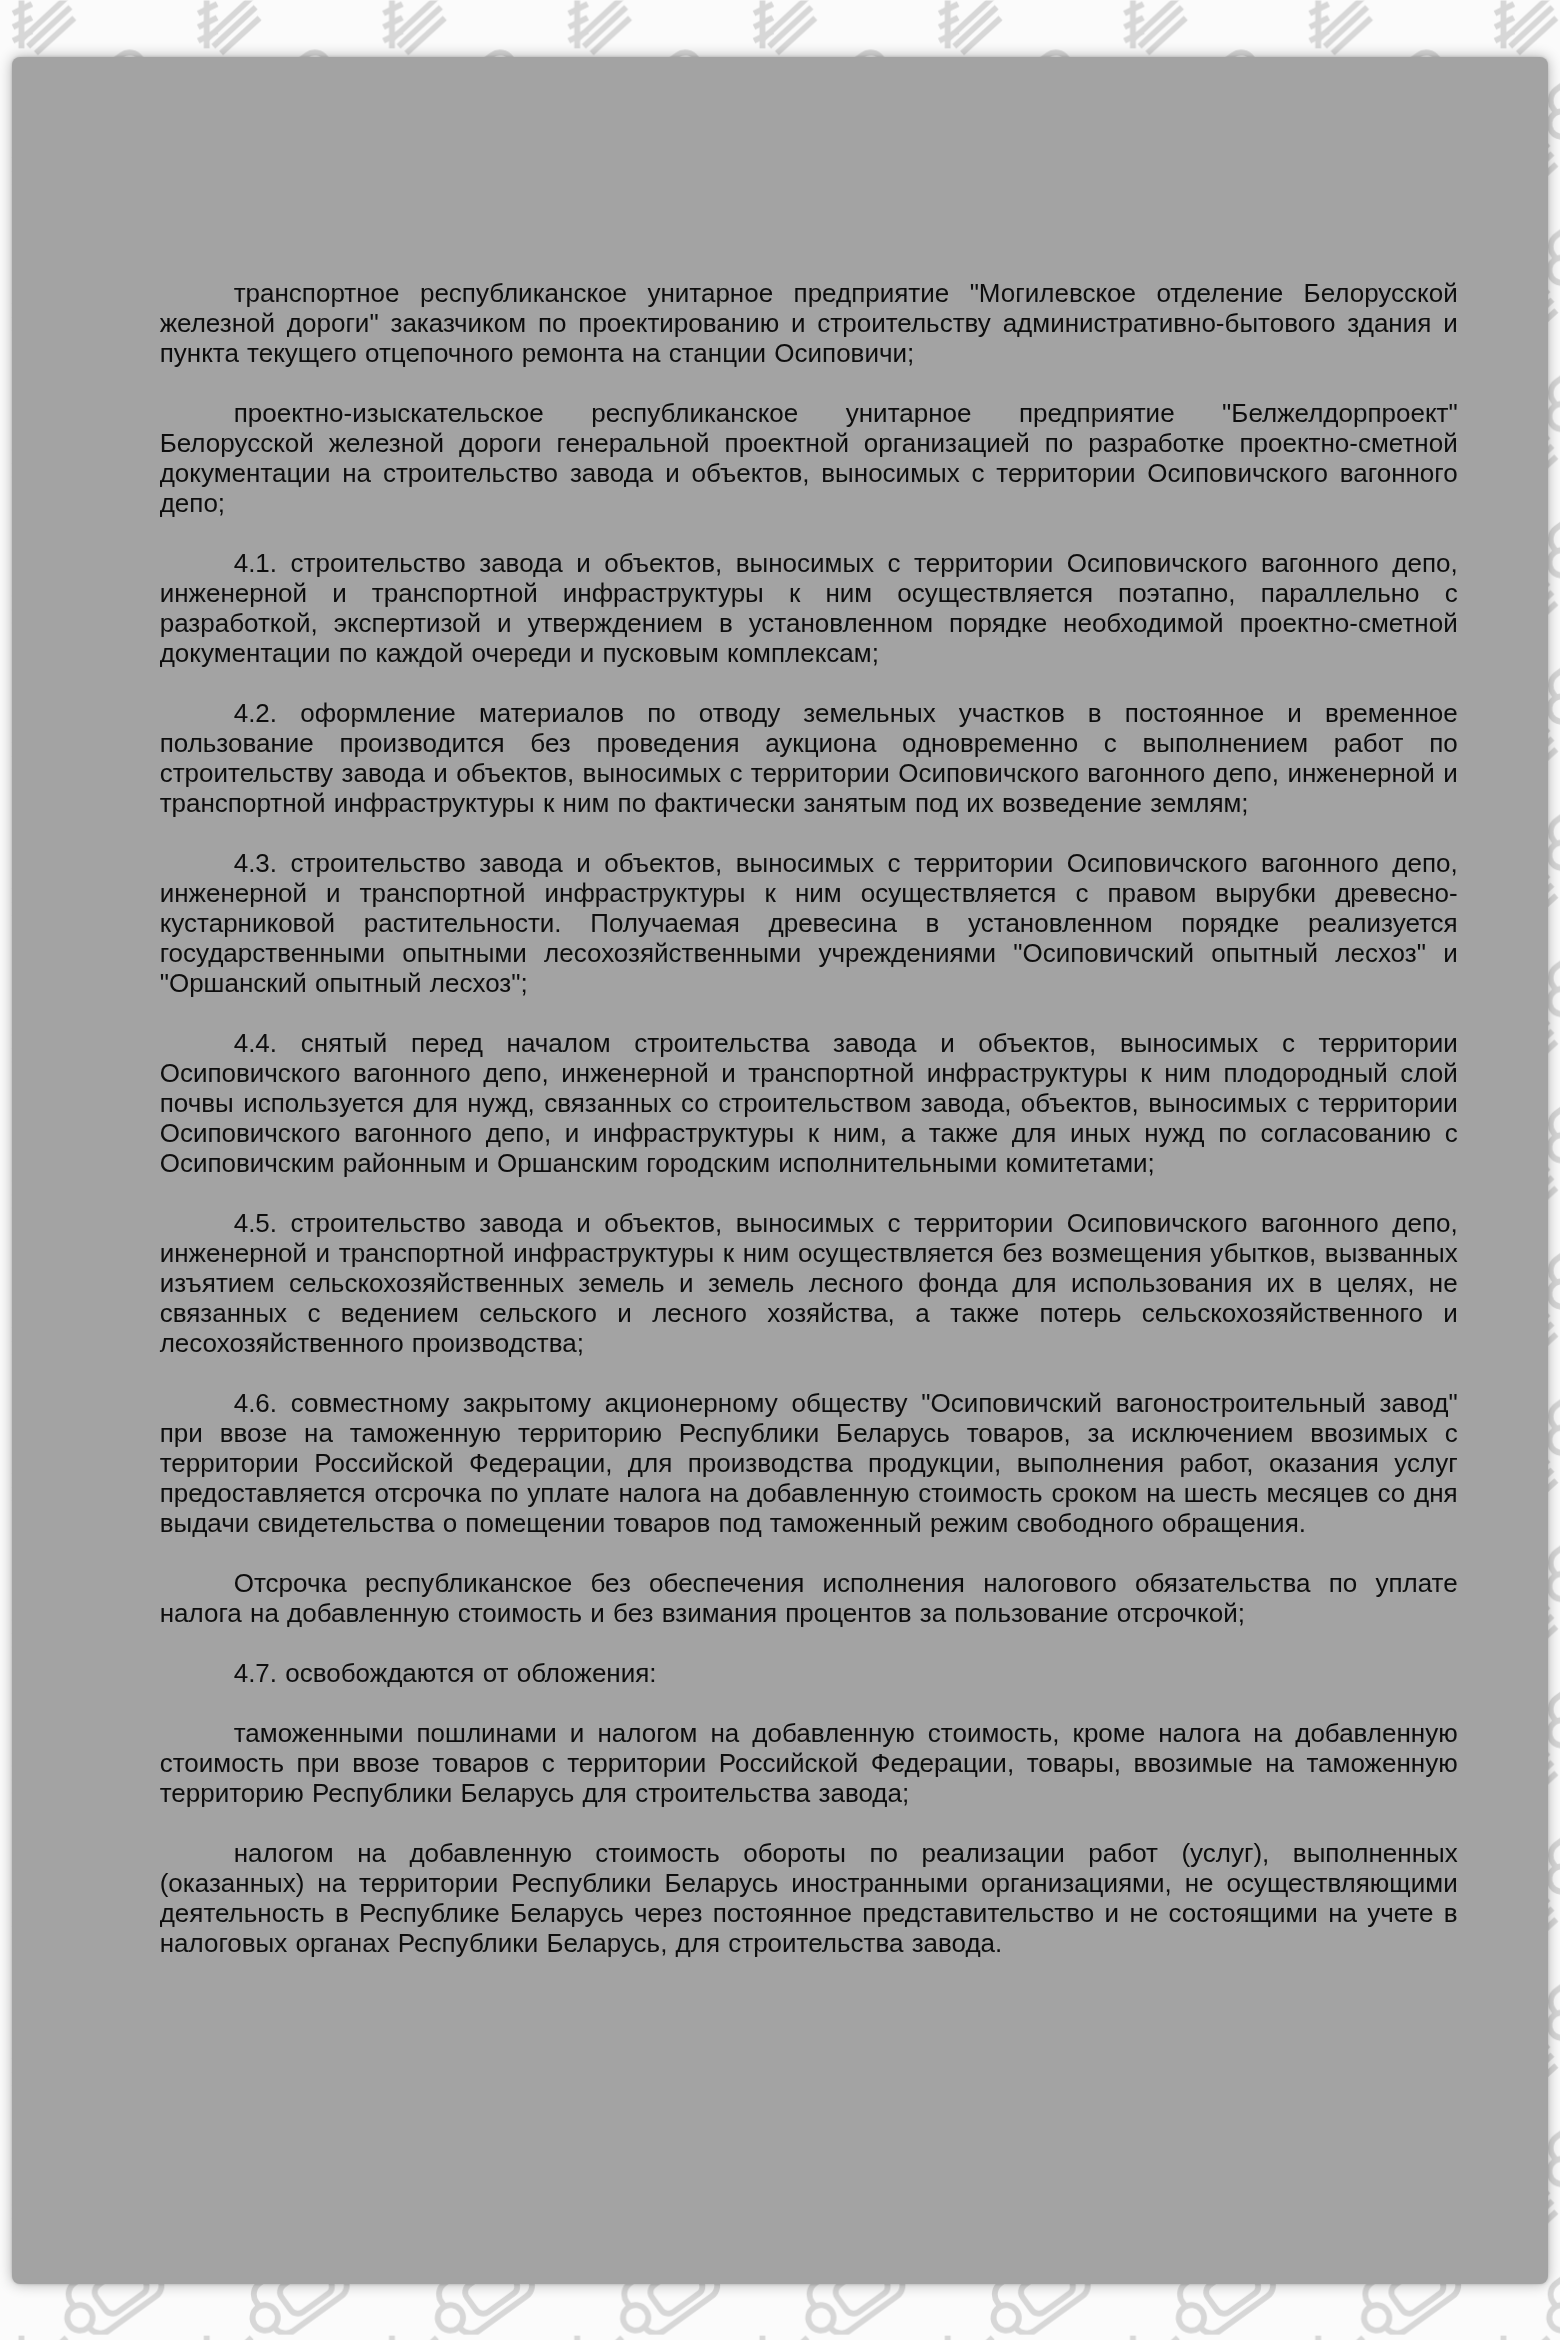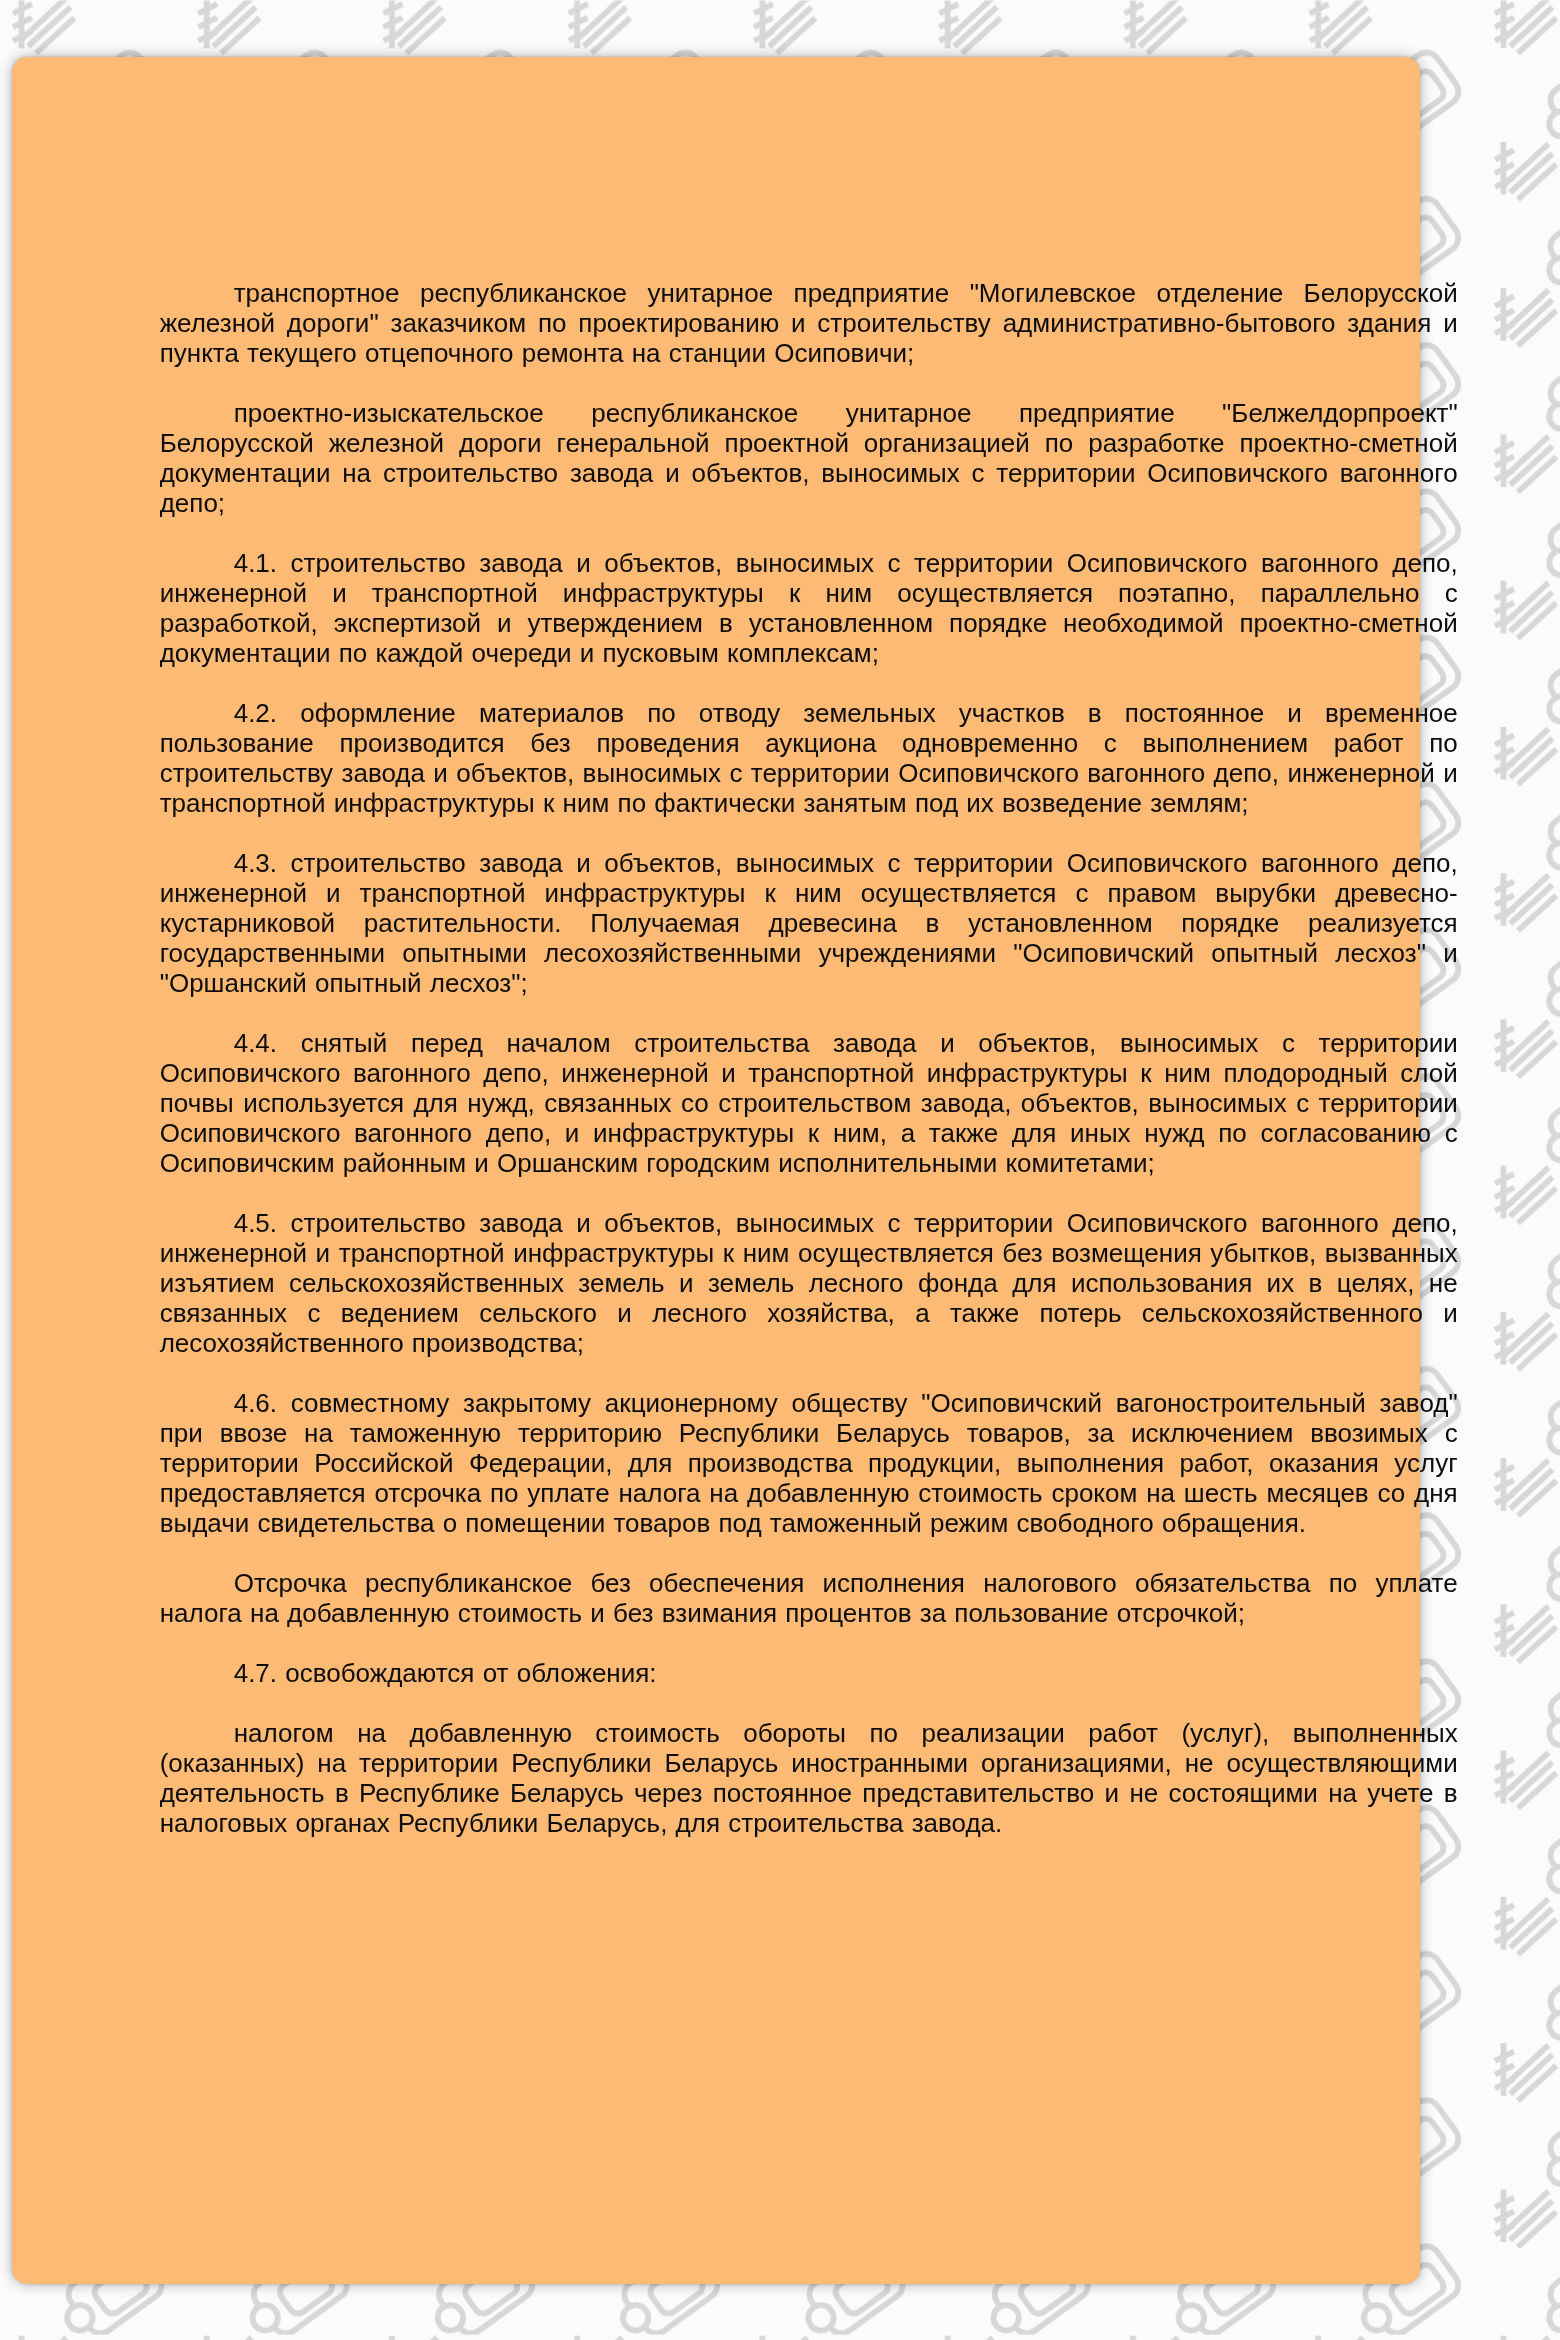--- a/index.html
+++ b/index.html
@@ -19,24 +19,24 @@
     left: 0; top: 0;
     width: 1560px;
     height: 2341px;
     z-index: 0;
     display: block;
   }
   .page {
     position: absolute;
     left: 11.7px;
     top: 57px;
-    width: 1408px;
+    width: 1536px;
     height: 2227px;
-    background: #fdba74;
-    border-radius: 15px;
+    background: #a3a3a3;
+    border-radius: 8px;
     box-shadow: 0 0 13.7px rgba(0,0,0,0.30), 0 0 2.9px rgba(0,0,0,0.18);
     z-index: 1;
   }
   .content {
     position: absolute;
     left: 148px;
     top: 221px;
     width: 1298px;
     color: #0d0d0d;
     font-size: 26px;
@@ -81,16 +81,17 @@
       <p class="para">транспортное республиканское унитарное предприятие "Могилевское отделение Белорусской железной дороги" заказчиком по проектированию и строительству административно-бытового здания и пункта текущего отцепочного ремонта на станции Осиповичи;</p>
       <p class="para">проектно-изыскательское республиканское унитарное предприятие "Белжелдорпроект" Белорусской железной дороги генеральной проектной организацией по разработке проектно-сметной документации на строительство завода и объектов, выносимых с территории Осиповичского вагонного депо;</p>
       <p class="para">4.1. строительство завода и объектов, выносимых с территории Осиповичского вагонного депо, инженерной и транспортной инфраструктуры к ним осуществляется поэтапно, параллельно с разработкой, экспертизой и утверждением в установленном порядке необходимой проектно-сметной документации по каждой очереди и пусковым комплексам;</p>
       <p class="para">4.2. оформление материалов по отводу земельных участков в постоянное и временное пользование производится без проведения аукциона одновременно с выполнением работ по строительству завода и объектов, выносимых с территории Осиповичского вагонного депо, инженерной и транспортной инфраструктуры к ним по фактически занятым под их возведение землям;</p>
       <p class="para">4.3. строительство завода и объектов, выносимых с территории Осиповичского вагонного депо, инженерной и транспортной инфраструктуры к ним осуществляется с правом вырубки древесно-кустарниковой растительности. Получаемая древесина в установленном порядке реализуется государственными опытными лесохозяйственными учреждениями "Осиповичский опытный лесхоз" и "Оршанский опытный лесхоз";</p>
       <p class="para">4.4. снятый перед началом строительства завода и объектов, выносимых с территории Осиповичского вагонного депо, инженерной и транспортной инфраструктуры к ним плодородный слой почвы используется для нужд, связанных со строительством завода, объектов, выносимых с территории Осиповичского вагонного депо, и инфраструктуры к ним, а также для иных нужд по согласованию с Осиповичским районным и Оршанским городским исполнительными комитетами;</p>
       <p class="para">4.5. строительство завода и объектов, выносимых с территории Осиповичского вагонного депо, инженерной и транспортной инфраструктуры к ним осуществляется без возмещения убытков, вызванных изъятием сельскохозяйственных земель и земель лесного фонда для использования их в целях, не связанных с ведением сельского и лесного хозяйства, а также потерь сельскохозяйственного и лесохозяйственного производства;</p>
       <p class="para">4.6. совместному закрытому акционерному обществу "Осиповичский вагоностроительный завод" при ввозе на таможенную территорию Республики Беларусь товаров, за исключением ввозимых с территории Российской Федерации, для производства продукции, выполнения работ, оказания услуг предоставляется отсрочка по уплате налога на добавленную стоимость сроком на шесть месяцев со дня выдачи свидетельства о помещении товаров под таможенный режим свободного обращения.</p>
       <p class="para">Отсрочка республиканское без обеспечения исполнения налогового обязательства по уплате налога на добавленную стоимость и без взимания процентов за пользование отсрочкой;</p>
       <p class="para">4.7. освобождаются от обложения:</p>
+      <p class="para">таможенными пошлинами и налогом на добавленную стоимость, кроме налога на добавленную стоимость при ввозе товаров с территории Российской Федерации, товары, ввозимые на таможенную территорию Республики Беларусь для строительства завода;</p>
       <p class="para">налогом на добавленную стоимость обороты по реализации работ (услуг), выполненных (оказанных) на территории Республики Беларусь иностранными организациями, не осуществляющими деятельность в Республике Беларусь через постоянное представительство и не состоящими на учете в налоговых органах Республики Беларусь, для строительства завода.</p>
     </div>
 </div>
 
 
 </body></html>

